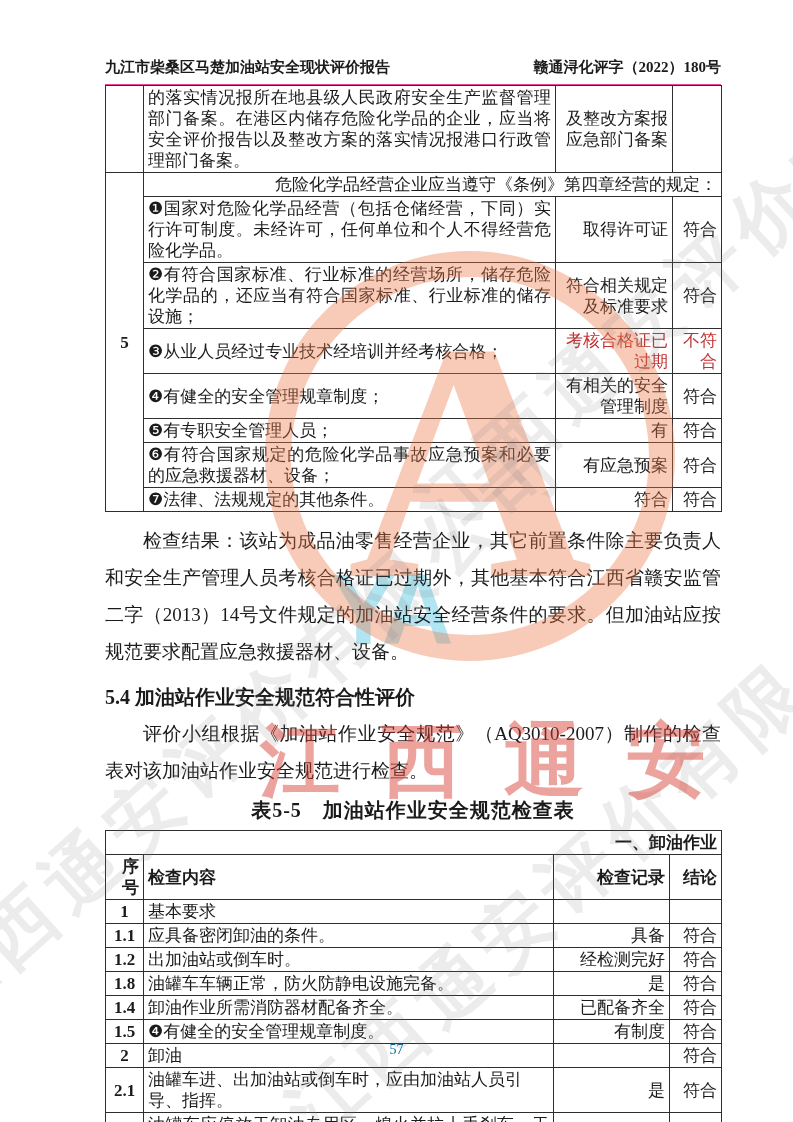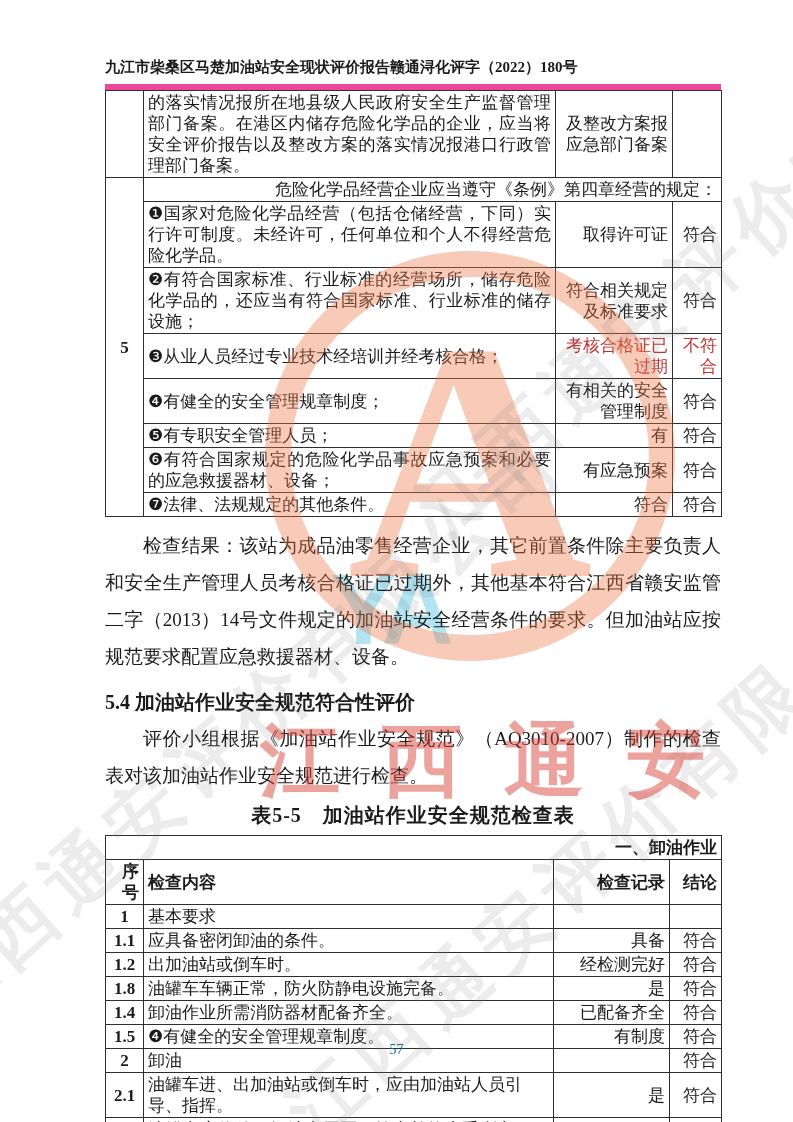--- a/index.html
+++ b/index.html
@@ -2,22 +2,22 @@
 <html lang="zh"><head>
 <meta charset="utf-8">
 <style>
   html,body{margin:0;padding:0;}
   body{
     width:793px;height:1122px;position:relative;background:#ffffff;overflow:hidden;
     font-family:"Liberation Serif","DejaVu Serif",serif;color:#1b1b1b;
   }
   .content{position:absolute;left:105px;top:58px;width:616px;z-index:1;}
   
-  .doc-header{display:flex;align-items:flex-end;
-    font-size:15px;font-weight:bold;padding-bottom:7px;border-bottom:6px solid #ec4899;}
+  .doc-header{display:flex;justify-content:space-between;align-items:flex-end;
+    font-size:15px;font-weight:bold;padding-bottom:7px;border-bottom:1px solid #ec4899;}
   
   table{border-collapse:collapse;width:616px;table-layout:fixed;margin:0;}
   td,th{border:1.6px solid #2e2e2e;padding:1px 4px;font-size:17px;line-height:21px;
     vertical-align:middle;word-break:break-all;}
   .t1{}
   .t2{margin-top:4px;}
   .center{text-align:right;}
   .just{text-align:justify;}
   .num{text-align:center;font-weight:bold;}
   .bold{font-weight:bold;}

